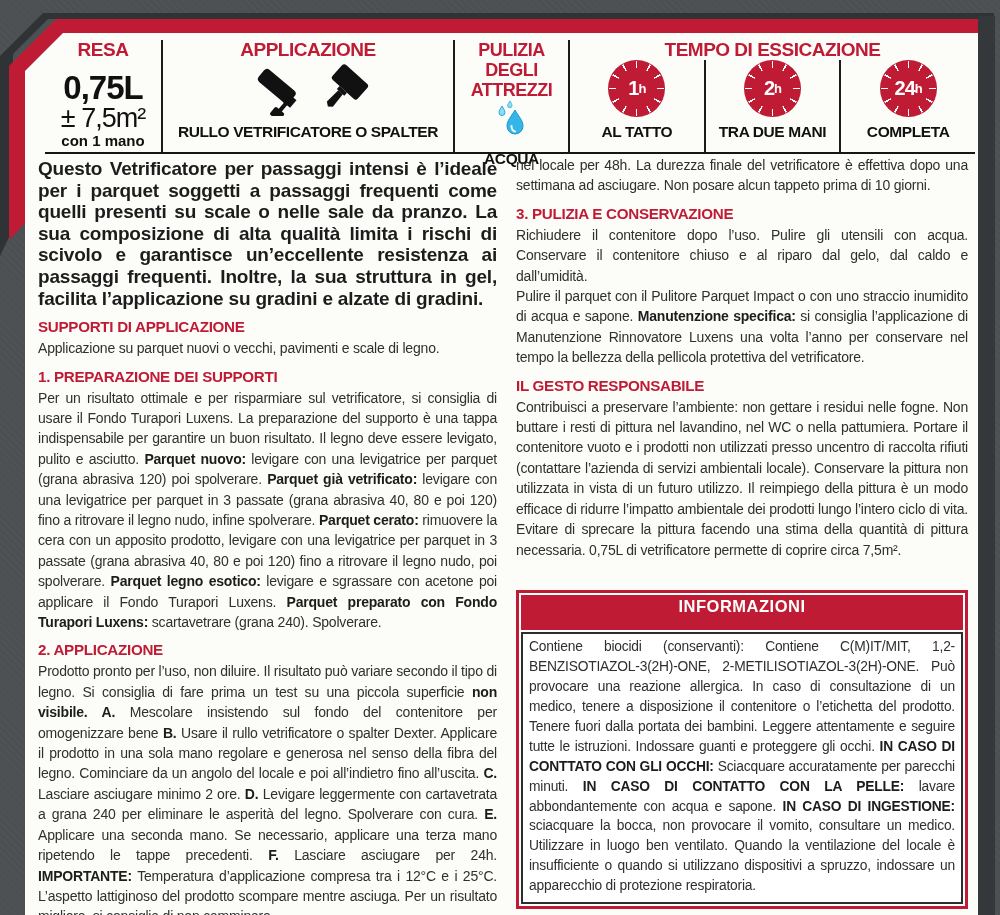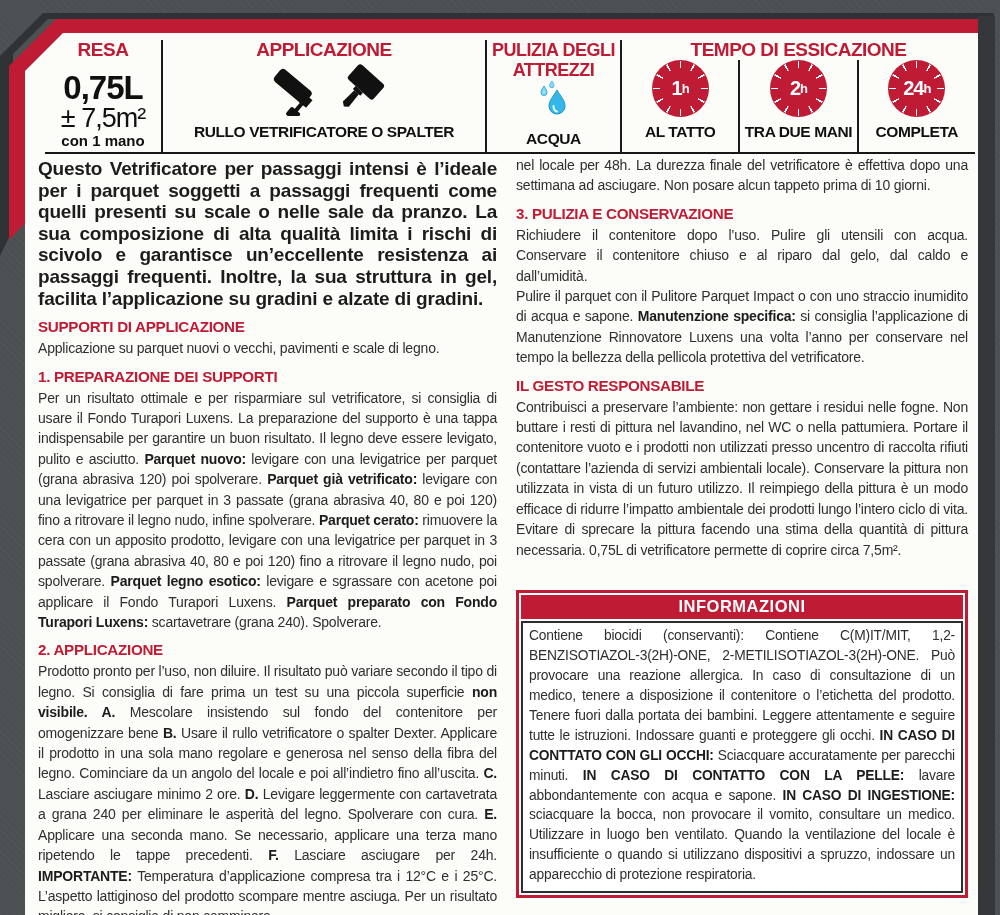--- a/index.html
+++ b/index.html
@@ -14,22 +14,22 @@
     clip-path:polygon(47px 0,985px 0,985px 14px,54px 14px,17px 51px,17px 203px,0 221px,0 47px);}
   .rightstrip{position:absolute;left:978px;top:16px;width:17px;height:899px;background:#34383b;}
   .sheet{position:absolute;left:25px;top:33px;width:953px;height:882px;background:#fcfcf9;
     clip-path:polygon(38px 0,100% 0,100% 100%,0 100%,0 38px);}
   
   .spec{position:absolute;left:45px;top:40px;width:930px;height:112px;display:flex;color:#101010;}
   .cell{box-sizing:border-box;display:flex;flex-direction:column;align-items:center;}
   .cell.bdr{border-right:2px solid #1b1b1b;}
   .spec-title{color:#c01b35;font-weight:bold;font-size:19px;letter-spacing:-.5px;line-height:20px;text-align:center;}
   .resa-cell{width:118px;justify-content:flex-start;}
-  .app-cell{width:324px;align-items:center;}
-  .pul-cell{width:135px;}
+  .app-cell{width:292px;align-items:center;}
+  .pul-cell{width:115px;}
   .tempo-cell{flex:1;justify-content:center;}
   .resa-vol{font-weight:bold;font-size:33px;line-height:32px;letter-spacing:-1px;margin-top:12px;}
   .resa-cov{font-weight:normal;font-size:27px;line-height:28px;letter-spacing:-1px;}
   .resa-note{font-weight:bold;font-size:15px;line-height:17px;}
   .icon-row{flex:1;display:flex;align-items:center;justify-content:center;gap:14px;}
   .caption{font-weight:bold;font-size:15.5px;letter-spacing:-.4px;line-height:17px;padding-bottom:12px;text-align:center;}
   .tempo-row{flex:1;display:flex;width:100%;}
   .tempo-sub{flex:1;display:flex;flex-direction:column;align-items:center;justify-content:flex-end;box-sizing:border-box;}
   .tempo-sub.bdr{border-right:2px solid #1b1b1b;}
   .clock{position:relative;width:57px;height:57px;border-radius:50%;background:#c01b35;margin-bottom:6px;}
@@ -44,21 +44,21 @@
   .col{position:absolute;font-size:14px;line-height:20.4px;color:#2f2f2f;text-align:justify;letter-spacing:-.2px;}
   #colL{left:38px;top:158px;width:459px;}
   #colR{left:516px;top:155px;width:452px;}
   .intro{font-weight:bold;color:#181818;font-size:19px;line-height:21.6px;}
   h3.sec{color:#c01b35;font-size:15.2px;line-height:18px;margin:9px 0 2px 0;letter-spacing:-.3px;text-align:left;}
   p{margin:0;}
   b{color:#1c1c1c;}
   
   .infobox{margin-top:30px;border:3px solid #c01b35;background:#fff;padding:2px;}
   .infobox .bar{background:#c01b35;color:#fff;font-weight:bold;font-size:16.5px;text-align:center;
-    letter-spacing:.5px;padding:1px 0 3px 0;}
+    letter-spacing:.5px;padding:1px 0 14px 0;}
   .infobox .body{border:2px solid #2d2d2d;margin-top:2px;padding:3px 6px 6px 6px;font-size:13.8px;line-height:19.9px;}
 </style>
 </head>
 <body>
 
 <div id="stage">
   <div class="charcoal"></div>
   <div class="redband"></div>
   <div class="sheet"></div>
   <div class="rightstrip"></div>

